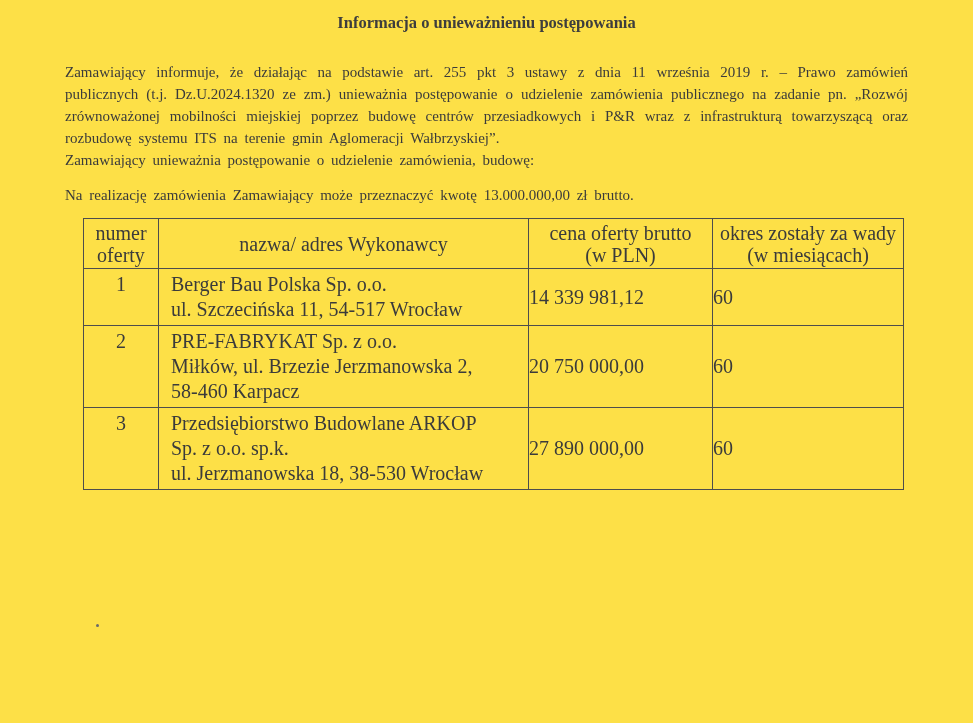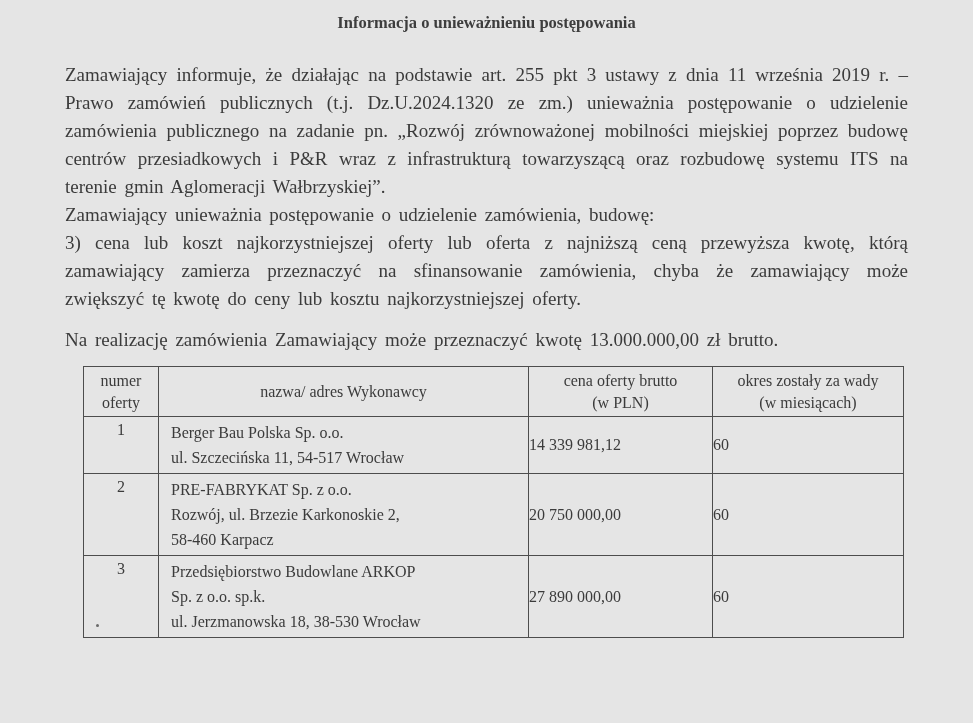--- a/index.html
+++ b/index.html
@@ -5,51 +5,51 @@
   html, body {
     margin: 0;
     padding: 0;
     background: #ffffff;
   }
   .page {
     position: relative;
     width: 973px;
     height: 723px;
     box-sizing: border-box;
-    background: #e5e5e5;
+    background: #fde047;
     padding: 13px 65px 0 65px;
     font-family: "Liberation Serif", "DejaVu Serif", serif;
     color: #3b3b3b;
     overflow: hidden;
   }
   .doc-title {
     margin: 0;
     font-size: 16.5px;
     font-weight: bold;
     line-height: 20px;
     text-align: center;
     color: #3d3d3d;
   }
   .para {
     margin: 0;
-    font-size: 19px;
-    line-height: 28px;
+    font-size: 15px;
+    line-height: 22px;
     text-align: justify;
     word-spacing: 3px;
   }
   .p-intro   { margin-top: 28px; }
   .p-legal-1 { margin-top: 20px; }
   .p-budget-1 { margin-top: 13px; }
   .offers-table {
     border-collapse: collapse;
     margin-top: 12px;
     margin-left: 18px;
     width: 820px;
     table-layout: fixed;
-    font-size: 16px;
+    font-size: 20px;
     color: #3b3b3b;
   }
   .offers-table th, .offers-table td {
     border: 1px solid #4d4d4d;
     padding: 0;
     font-weight: normal;
   }
   .col-num   { width: 75px; }
   .col-name  { width: 370px; }
   .col-price { width: 184px; }
@@ -94,21 +94,20 @@
 </head>
 <body>
 
 <div class="page">
 
   <h1 class="doc-title">Informacja o unieważnieniu postępowania</h1>
 
   <p class="para p-intro">Zamawiający informuje, że działając na podstawie art. 255 pkt 3 ustawy z dnia 11 września 2019 r. – Prawo zamówień publicznych (t.j. Dz.U.2024.1320 ze zm.) unieważnia postępowanie o udzielenie zamówienia publicznego na zadanie pn. „Rozwój zrównoważonej mobilności miejskiej poprzez budowę centrów przesiadkowych i P&amp;R wraz z infrastrukturą towarzyszącą oraz rozbudowę systemu ITS na terenie gmin Aglomeracji Wałbrzyskiej”.</p>
 
   <p class="para">Zamawiający unieważnia postępowanie o udzielenie zamówienia, budowę:</p>
-  <p class="para">3) cena lub koszt najkorzystniejszej oferty lub oferta z najniższą ceną przewyższa kwotę, którą zamawiający zamierza przeznaczyć na sfinansowanie zamówienia, chyba że zamawiający może zwiększyć tę kwotę do ceny lub kosztu najkorzystniejszej oferty.</p>
 
   <p class="para p-budget-1">Na realizację zamówienia Zamawiający może przeznaczyć kwotę 13.000.000,00 zł brutto.</p>
 
   <table class="offers-table">
     <colgroup>
       <col class="col-num">
       <col class="col-name">
       <col class="col-price">
       <col class="col-warr">
     </colgroup>
@@ -136,21 +135,21 @@
           <span class="line">Berger Bau Polska Sp. o.o.</span>
           <span class="line">ul. Szczecińska 11, 54-517 Wrocław</span>
         </td>
         <td class="cell-price">14 339 981,12</td>
         <td class="cell-warr">60</td>
       </tr>
       <tr class="row-2">
         <td class="cell-num">2</td>
         <td class="cell-name">
           <span class="line">PRE-FABRYKAT Sp. z o.o.</span>
-          <span class="line">Rozwój, ul. Brzezie Karkonoskie 2,</span>
+          <span class="line">Miłków, ul. Brzezie Jerzmanowska 2,</span>
           <span class="line">58-460 Karpacz</span>
         </td>
         <td class="cell-price">20 750 000,00</td>
         <td class="cell-warr">60</td>
       </tr>
       <tr class="row-3">
         <td class="cell-num">3</td>
         <td class="cell-name">
           <span class="line">Przedsiębiorstwo Budowlane ARKOP</span>
           <span class="line">Sp. z o.o. sp.k.</span>

